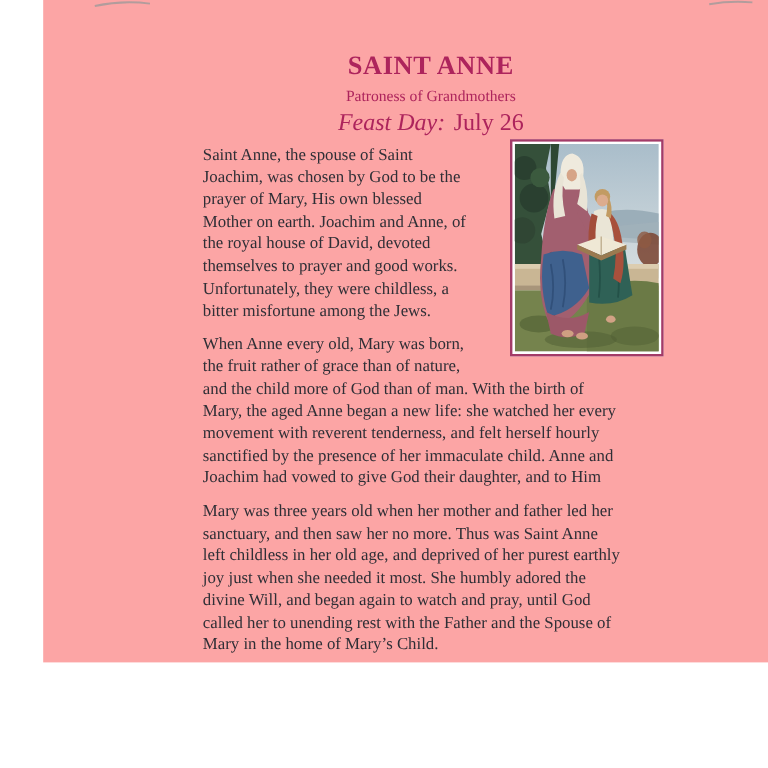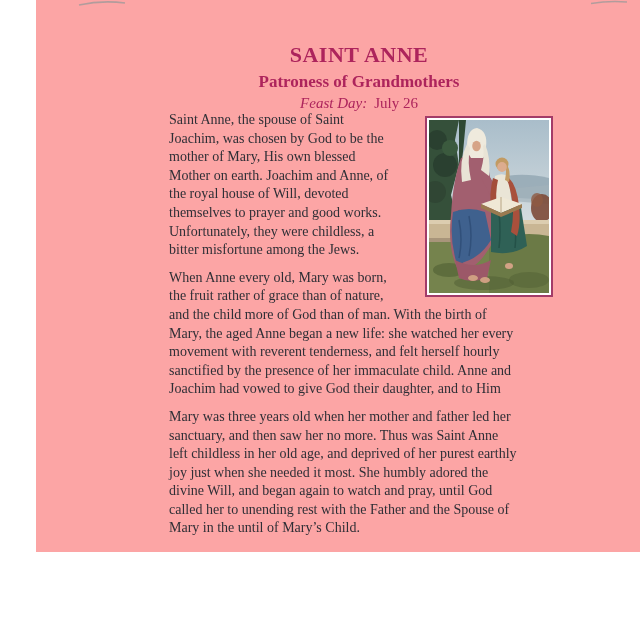--- a/index.html
+++ b/index.html
@@ -21,35 +21,35 @@
     left: 130px; top: 42px; width: 386px;
     text-align: center;
     color: #ad245c;
   }
   .title {
     font-size: 22px;
     font-weight: bold;
     letter-spacing: 0.5px;
   }
   .subtitle {
-    font-size: 17px;
-    font-weight: bold;
+    font-size: 13px;
+    font-weight: normal;
     margin-top: 4px;
   }
   .feast {
-    font-size: 15px;
+    font-size: 20px;
     margin-top: 3px;
   }
   .feast .label { font-style: italic; }
   .feast .value { margin-left: 7px; }
 
   
   .text-col {
     position: absolute;
-    left: 133px; top: 111px; width: 384px;
+    left: 133px; top: 121px; width: 384px;
     font-size: 14px;
     line-height: 18.6px;
     color: #2f2f36;
   }
   .para + .para { margin-top: 9px; }
   .line { white-space: nowrap; }
 
   
   .painting-frame {
     position: absolute;
@@ -170,44 +170,44 @@
         <path d="M72,77 L72,93" stroke="#b8a584" stroke-width="1"></path>
         <path d="M52,84 L72,93 L93,84 L93,88 L72,97 L52,88 Z" fill="#9a7a50"></path>
       </g>
     </svg>
   </div>
 
   <div class="text-col">
     <div class="para">
       <div class="line">Saint Anne, the spouse of Saint</div>
       <div class="line">Joachim, was chosen by God to be the</div>
-      <div class="line">mother of Mary, His own blessed</div>
+      <div class="line">prayer of Mary, His own blessed</div>
       <div class="line">Mother on earth. Joachim and Anne, of</div>
-      <div class="line">the royal house of Will, devoted</div>
+      <div class="line">the royal house of David, devoted</div>
       <div class="line">themselves to prayer and good works.</div>
       <div class="line">Unfortunately, they were childless, a</div>
       <div class="line">bitter misfortune among the Jews.</div>
     </div>
     <div class="para">
       <div class="line">When Anne every old, Mary was born,</div>
       <div class="line">the fruit rather of grace than of nature,</div>
       <div class="line">and the child more of God than of man. With the birth of</div>
       <div class="line">Mary, the aged Anne began a new life: she watched her every</div>
       <div class="line">movement with reverent tenderness, and felt herself hourly</div>
       <div class="line">sanctified by the presence of her immaculate child. Anne and</div>
       <div class="line">Joachim had vowed to give God their daughter, and to Him</div>
     </div>
     <div class="para">
       <div class="line">Mary was three years old when her mother and father led her</div>
       <div class="line">sanctuary, and then saw her no more. Thus was Saint Anne</div>
       <div class="line">left childless in her old age, and deprived of her purest earthly</div>
       <div class="line">joy just when she needed it most. She humbly adored the</div>
       <div class="line">divine Will, and began again to watch and pray, until God</div>
       <div class="line">called her to unending rest with the Father and the Spouse of</div>
-      <div class="line">Mary in the until of Mary’s Child.</div>
+      <div class="line">Mary in the home of Mary’s Child.</div>
     </div>
   </div>
 
   <div class="smudge"></div>
 
   <div class="page-number">11</div>
 
 </div>
 
 </body></html>

